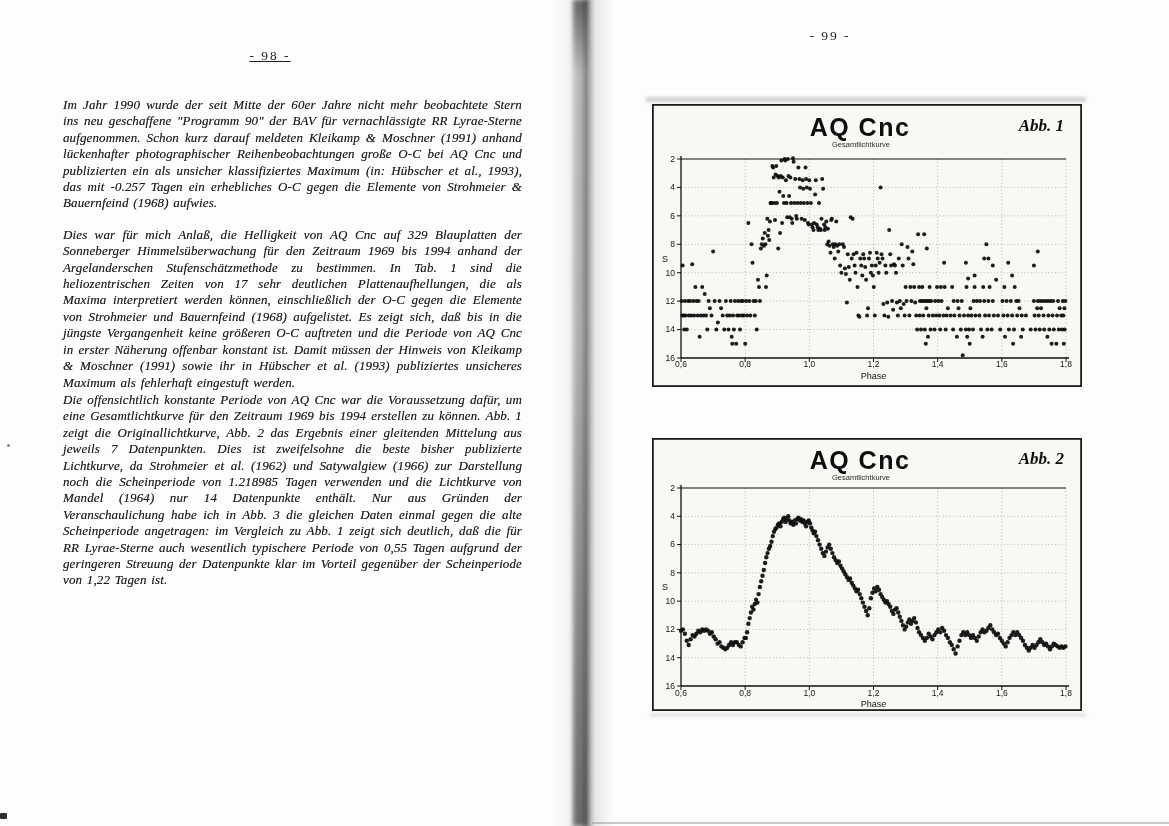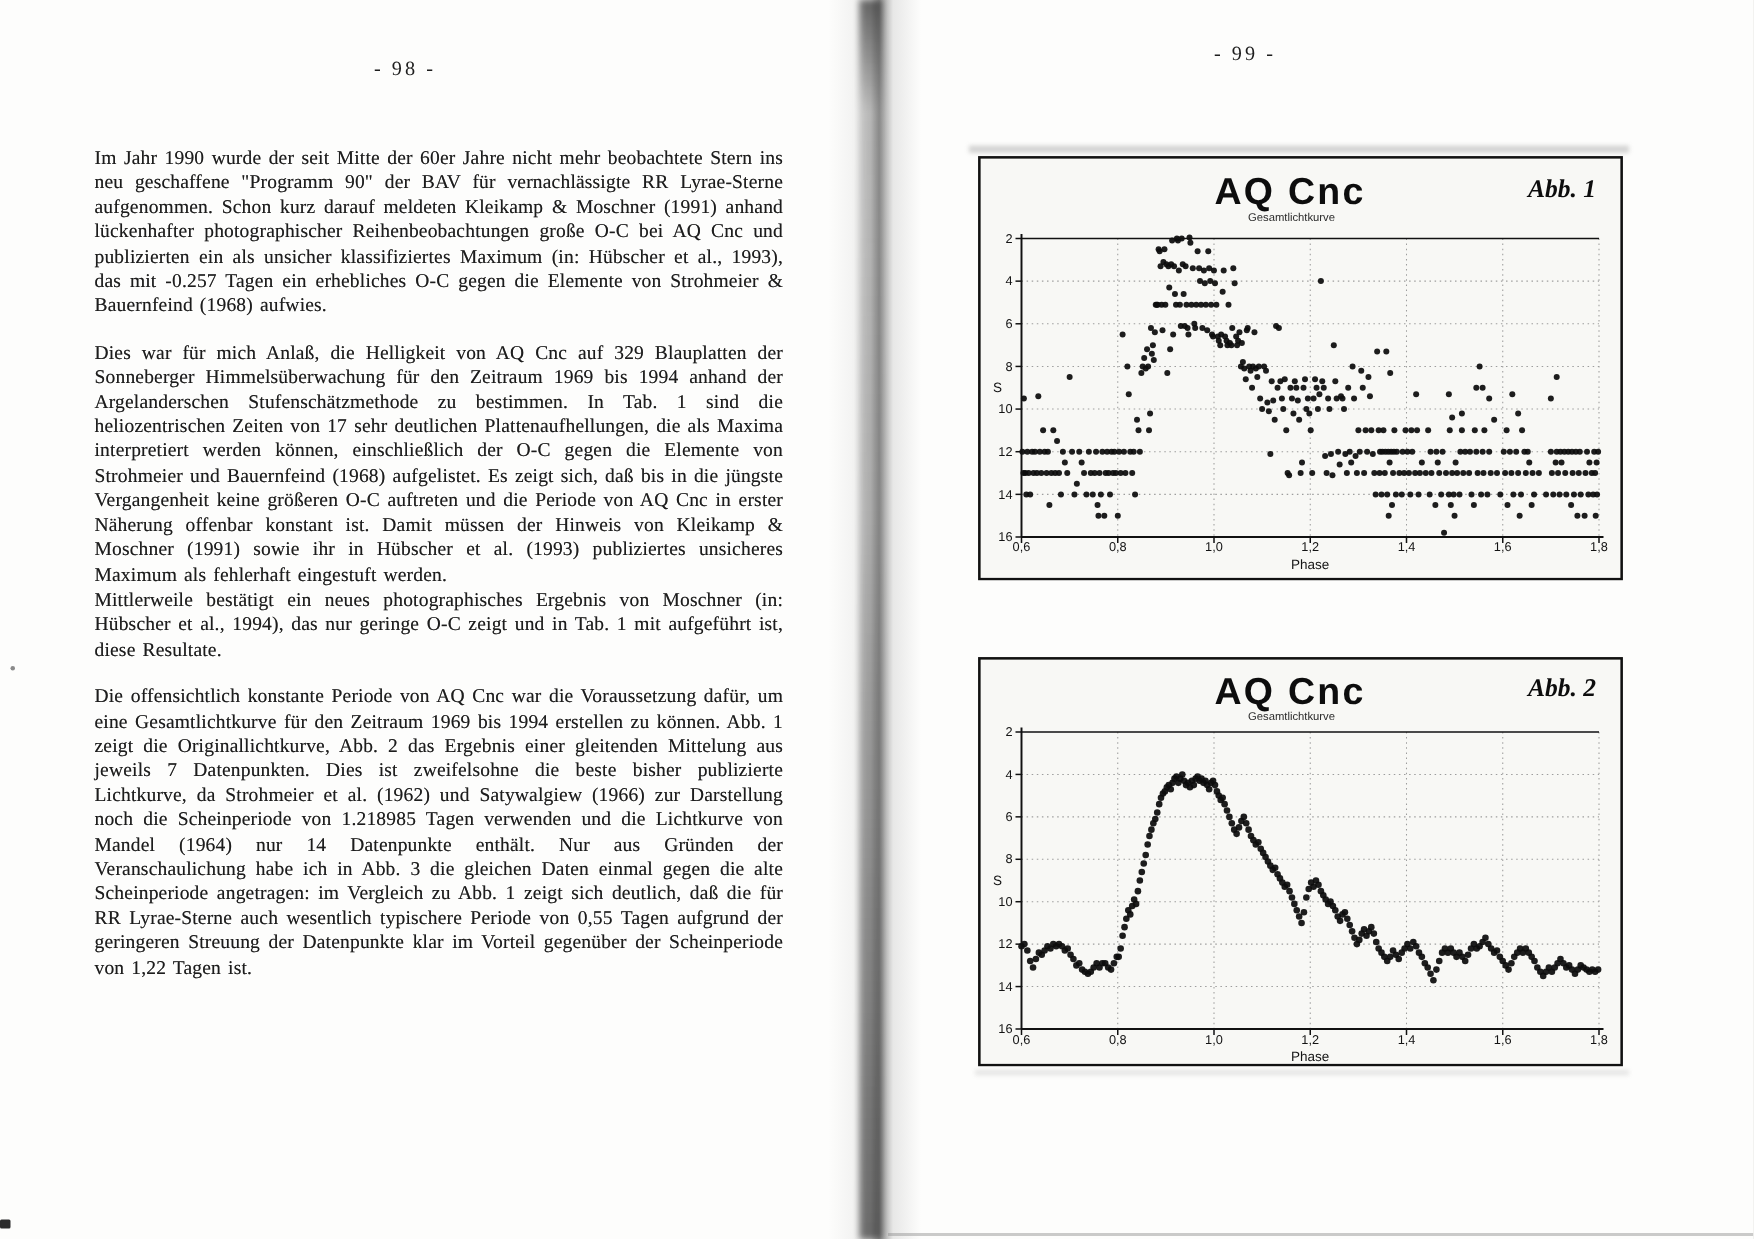--- a/index.html
+++ b/index.html
@@ -1,26 +1,26 @@
 <!DOCTYPE html>
 <html><head>
 <meta charset="utf-8">
 <style>
   html,body{margin:0;padding:0;background:#e9e9e7;}
   .scan{position:relative;width:1169px;height:826px;background:#fdfdfc;overflow:hidden;
         font-family:"Liberation Serif",serif;}
   
   .page-number{position:absolute;font-size:13.5px;letter-spacing:2px;color:#1e1e1e;
         width:100px;text-align:center;}
-  #pn-left{left:220px;top:38px;}
+  #pn-left{left:220px;top:48px;text-decoration:underline;}
   #pn-right{left:780px;top:28px;}
   .text-column{position:absolute;left:63px;top:97px;width:459px;text-align:justify;
         font-size:13px;line-height:16.4px;color:#1d1d1d;word-spacing:1.3px;letter-spacing:0.12px;
         text-shadow:0 0 0.4px rgba(20,20,20,0.55);}
-  .text-column p{margin:0 0 15px 0;}
+  .text-column p{margin:0 0 15px 0;font-style:italic;}
   .text-column p.tight{margin-bottom:1px;}
   
   #spine{position:absolute;left:552px;top:0;width:62px;height:826px;
         background:linear-gradient(90deg, rgba(130,130,130,0) 0%, rgba(120,120,120,0.08) 28%,
         rgba(90,90,90,0.28) 46%, rgba(45,45,45,0.50) 55%, rgba(120,120,120,0.16) 70%,
         rgba(255,255,255,0) 100%);}
   #spine-core{position:absolute;left:573px;top:0;width:15px;height:826px;filter:blur(2px);
         background:linear-gradient(180deg, rgba(25,25,25,0.60) 0%, rgba(90,90,90,0.22) 9%,
         rgba(85,85,85,0.30) 42%, rgba(50,50,50,0.45) 72%, rgba(30,30,30,0.58) 100%);}
   
@@ -36,21 +36,20 @@
 </style>
 </head>
 <body>
 
 <div class="scan">
 
   <div class="page-number" id="pn-left">-  98  -</div>
   <div class="text-column">
       <p>Im Jahr 1990 wurde der seit Mitte der 60er Jahre nicht mehr beobachtete Stern ins neu geschaffene "Programm 90" der BAV für vernachlässigte RR Lyrae-Sterne aufgenommen. Schon kurz darauf meldeten Kleikamp &amp; Moschner (1991) anhand lückenhafter photographischer Reihenbeobachtungen große O-C bei AQ Cnc und publizierten ein als unsicher klassifiziertes Maximum (in: Hübscher et al., 1993), das mit -0.257 Tagen ein erhebliches O-C gegen die Elemente von Strohmeier &amp; Bauernfeind (1968) aufwies.</p>
       <p class="tight">Dies war für mich Anlaß, die Helligkeit von AQ Cnc auf 329 Blauplatten der Sonneberger Himmelsüberwachung für den Zeitraum 1969 bis 1994 anhand der Argelanderschen Stufenschätzmethode zu bestimmen. In Tab. 1 sind die heliozentrischen Zeiten von 17 sehr deutlichen Plattenaufhellungen, die als Maxima interpretiert werden können, einschließlich der O-C gegen die Elemente von Strohmeier und Bauernfeind (1968) aufgelistet. Es zeigt sich, daß bis in die jüngste Vergangenheit keine größeren O-C auftreten und die Periode von AQ Cnc in erster Näherung offenbar konstant ist. Damit müssen der Hinweis von Kleikamp &amp; Moschner (1991) sowie ihr in Hübscher et al. (1993) publiziertes unsicheres Maximum als fehlerhaft eingestuft werden.</p>
-      <p>Mittlerweile bestätigt ein neues photographisches Ergebnis von Moschner (in: Hübscher et al., 1994), das nur geringe O-C zeigt und in Tab. 1 mit aufgeführt ist, diese Resultate.</p>
       <p>Die offensichtlich konstante Periode von AQ Cnc war die Voraussetzung dafür, um eine Gesamtlichtkurve für den Zeitraum 1969 bis 1994 erstellen zu können. Abb. 1 zeigt die Originallichtkurve, Abb. 2 das Ergebnis einer gleitenden Mittelung aus jeweils 7 Datenpunkten. Dies ist zweifelsohne die beste bisher publizierte Lichtkurve, da Strohmeier et al. (1962) und Satywalgiew (1966) zur Darstellung noch die Scheinperiode von 1.218985 Tagen verwenden und die Lichtkurve von Mandel (1964) nur 14 Datenpunkte enthält. Nur aus Gründen der Veranschaulichung habe ich in Abb. 3 die gleichen Daten einmal gegen die alte Scheinperiode angetragen: im Vergleich zu Abb. 1 zeigt sich deutlich, daß die für RR Lyrae-Sterne auch wesentlich typischere Periode von 0,55 Tagen aufgrund der geringeren Streuung der Datenpunkte klar im Vorteil gegenüber der Scheinperiode von 1,22 Tagen ist.</p>
     </div>
   <div id="speck-ml"></div>
   <div id="speck-bl"></div>
 
   <div id="spine"></div>
   <div id="spine-core"></div>
 
   <div class="page-number" id="pn-right">-  99  -</div>
   <div class="smudge" id="smudge-top"></div>

